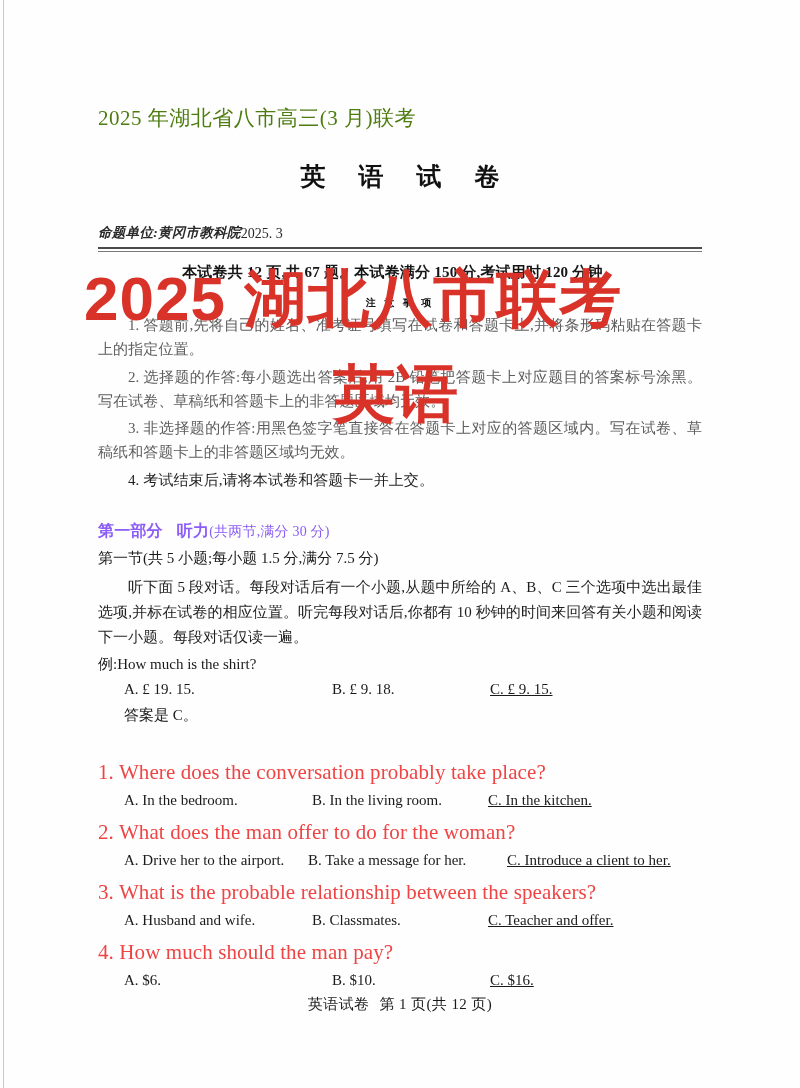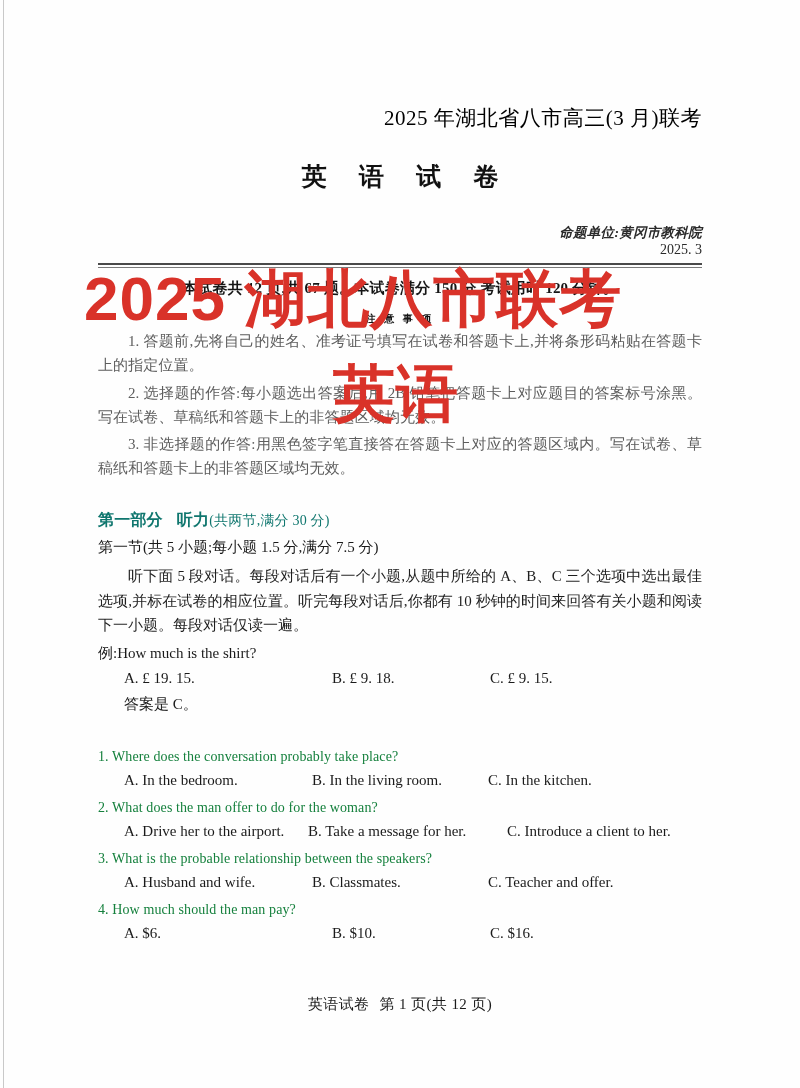--- a/index.html
+++ b/index.html
@@ -35,47 +35,46 @@
 
   .content {
     position: absolute;
     left: 98px;
     top: 0;
     width: 604px;
   }
 
   
   .doc-title {
-    text-align: right;
+    text-align: left;
     font-size: 21px;
     letter-spacing: 0.5px;
     margin-top: 104px;
-    color: #000000;
+    color: #4d7c0f;
     font-family: "Liberation Serif", "DejaVu Serif", serif;
     white-space: nowrap;
   }
   .doc-subtitle {
     text-align: center;
     font-size: 25px;
     font-weight: bold;
     letter-spacing: 13px;
     margin-top: 28px;
     color: #111;
-    font-family: Liberation Serif, serif;
+    font-family: Liberation Sans, sans-serif;
     padding-left: 13px;
   }
 
   .meta-row {
     display: flex;
-    justify-content: space-between;
+    justify-content: flex-start;
     align-items: flex-end;
     margin-top: 31px;
     font-size: 13.5px;
     color: #2a2a2a;
-    flex-direction: column;
   }
   .meta-unit {
     font-weight: bold;
     font-style: italic;
     font-family: "Liberation Serif", "DejaVu Serif", serif;
     letter-spacing: 0.3px;
   }
   .meta-date {
     font-size: 14px;
     font-family: "Liberation Serif", "DejaVu Serif", serif;
@@ -113,21 +112,21 @@
     color: #1e1e1e;
     letter-spacing: 0.1px;
   }
   .para.indent { text-indent: 2em; }
   .para.faded { color: #5d5d5d; }
 
   
   .section-part {
     font-size: 16px;
     margin-top: 29px;
-    color: #0f766e;
+    color: #8b5cf6;
     letter-spacing: 0.2px;
   }
   .section-part .part-label {
     font-weight: bold;
     font-family: "Liberation Sans", "DejaVu Sans", sans-serif;
   }
   .section-part .part-name {
     font-weight: bold;
     font-family: "Liberation Sans", "DejaVu Sans", sans-serif;
     margin-left: 14px;
@@ -159,36 +158,36 @@
     margin-top: 6px;
     padding-left: 26px;
     color: #1a1a1a;
   }
 
   
   .questions { margin-top: 35px; }
   .question { margin-top: 9px; }
   .question:first-child { margin-top: 0; }
   .q-stem {
-    font-size: 14px;
-    color: #15803d;
+    font-size: 21px;
+    color: #ef4444;
     letter-spacing: 0.1px;
   }
   .q-options {
     margin-top: 7px;
     padding-left: 26px;
     position: relative;
     height: 19px;
     font-size: 15px;
     color: #1a1a1a;
   }
   .opt { position: absolute; white-space: nowrap; }
   .opt-a { left: 26px; }
   .opt-b { left: 214px; }
-  .opt-c { left: 390px; }
+  .opt-c { left: 390px; text-decoration: underline; }
 
   
   .q-options.wide .opt-a { left: 26px; }
   .q-options.wide .opt-b { left: 216px; margin-left: 18px; }
   .q-options.wide .opt-c { left: 392px; }
 
   
   .q-options.tight .opt-a { left: 26px; }
   .q-options.tight .opt-b { left: 210px; }
   .q-options.tight .opt-c { left: 409px; }
@@ -248,20 +247,21 @@
     </div>
 
     <div class="rule-double"></div>
 
     <div class="notice-line">本试卷共 12 页,共 67 题。本试卷满分 150 分,考试用时 120 分钟。</div>
     <div class="notice-heading">注 意 事 项</div>
 
     <div class="para indent faded">1. 答题前,先将自己的姓名、准考证号填写在试卷和答题卡上,并将条形码粘贴在答题卡上的指定位置。</div>
     <div class="para indent faded">2. 选择题的作答:每小题选出答案后,用 2B 铅笔把答题卡上对应题目的答案标号涂黑。写在试卷、草稿纸和答题卡上的非答题区域均无效。</div>
     <div class="para indent faded">3. 非选择题的作答:用黑色签字笔直接答在答题卡上对应的答题区域内。写在试卷、草稿纸和答题卡上的非答题区域均无效。</div>
+    <div class="para indent">4. 考试结束后,请将本试卷和答题卡一并上交。</div>
 
     <div class="section-part">
       <span class="part-label">第一部分</span><span class="part-name">听力</span><span class="part-points">(共两节,满分 30 分)</span>
     </div>
 
     <div class="section-sub">第一节(共 5 小题;每小题 1.5 分,满分 7.5 分)</div>
 
     <div class="directions">听下面 5 段对话。每段对话后有一个小题,从题中所给的 A、B、C 三个选项中选出最佳选项,并标在试卷的相应位置。听完每段对话后,你都有 10 秒钟的时间来回答有关小题和阅读下一小题。每段对话仅读一遍。</div>
 
     <div class="example-q">例:How much is the shirt?</div>

